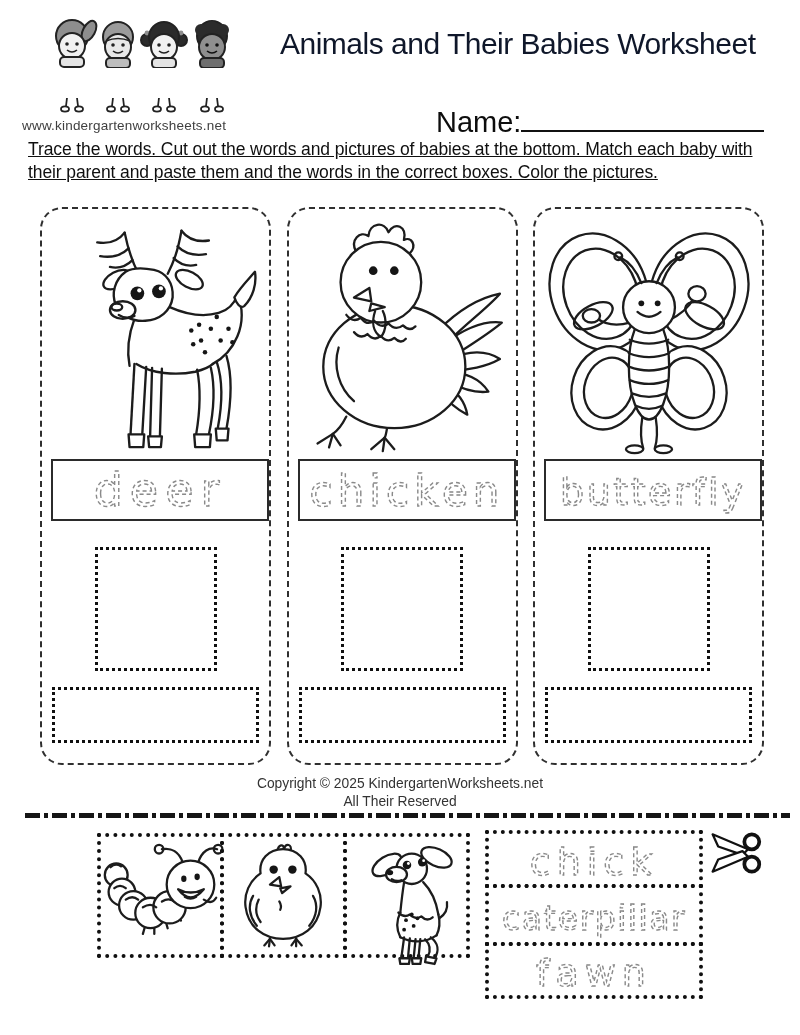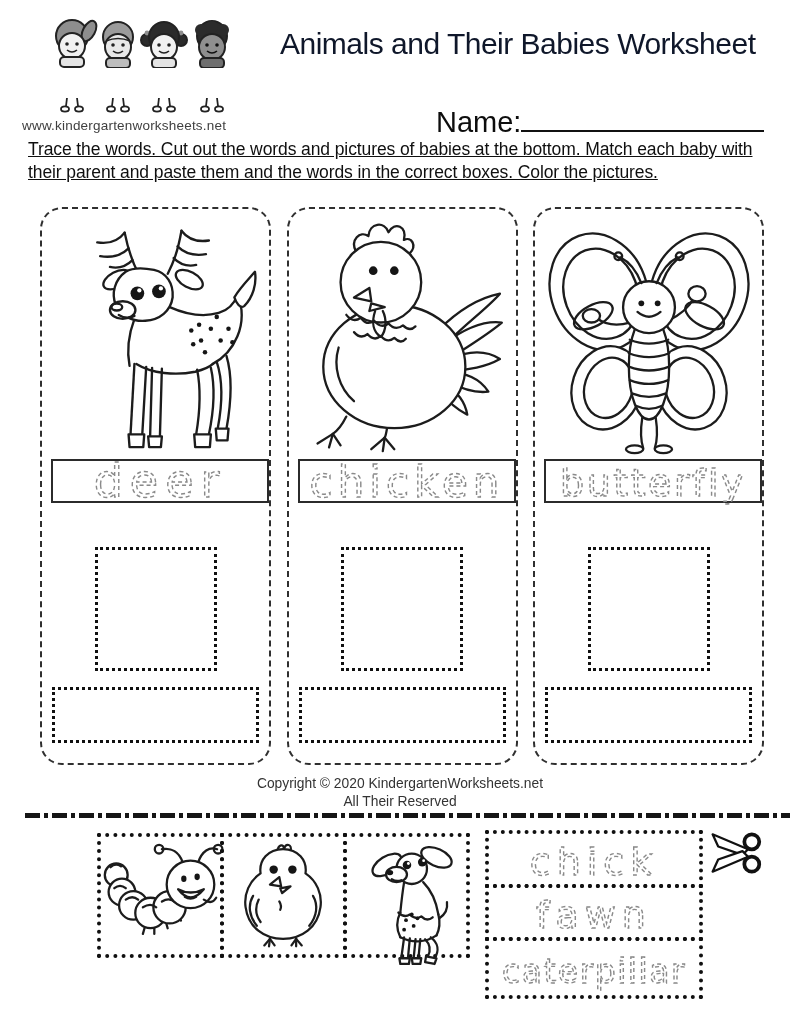--- a/index.html
+++ b/index.html
@@ -27,21 +27,21 @@
   .instructions{position:absolute;top:138px;left:28px;width:752px;font-size:17.5px;
                 line-height:1.32;letter-spacing:-0.1px;color:#0f0f0f;text-decoration:underline;}
 
   
   .cols{position:absolute;top:207px;left:40px;width:724px;height:558px;
         display:flex;justify-content:space-between;}
   .col{position:relative;width:231px;box-sizing:border-box;
        border:2.5px dashed #2f2f2f;border-radius:22px;}
   .animal{position:absolute;top:4px;left:0;width:100%;height:244px;
           display:flex;align-items:center;justify-content:center;}
-  .word-box{position:absolute;top:250px;left:9px;right:0;height:44px;box-sizing:border-box;
+  .word-box{position:absolute;top:250px;left:9px;right:0;height:62px;box-sizing:border-box;
             border:2.5px solid #2b2b2b;display:flex;align-items:center;justify-content:center;}
   .paste-square{position:absolute;top:338px;left:50%;transform:translateX(-50%);
                 width:122px;height:124px;box-sizing:border-box;border:3px dotted #101010;}
   .paste-rect{position:absolute;top:478px;left:10px;right:10px;height:56px;box-sizing:border-box;
               border:3px dotted #101010;}
 
   .trace-svg{display:block;}
   .trace-text{font-family:"DejaVu Sans",sans-serif;fill:none;stroke:#8a8a8a;
               stroke-width:1.4;stroke-dasharray:4 3;}
   .tw-deer{font-size:46px;letter-spacing:7px;}
@@ -313,21 +313,21 @@
         <svg class="trace-svg" width="206" height="54" viewBox="0 0 206 54">
           <text class="trace-text tw-butterfly" x="103" y="42" text-anchor="middle">butterfly</text>
         </svg>
       </div>
       <div class="paste-square"></div>
       <div class="paste-rect"></div>
     </div>
   </div>
 
   <div class="copyright">
-    <div>Copyright © 2020 KindergartenWorksheets.net</div>
+    <div>Copyright © 2025 KindergartenWorksheets.net</div>
     <div>All Their Reserved</div>
   </div>
   <div class="cut-line"></div>
 
   <div class="baby-pics">
 
     <div class="pic-box">
       <svg width="119" height="112" viewBox="0 0 125 110">
         <g class="ill">
           <path d="M46,91 l-2,7"></path>
@@ -426,28 +426,28 @@
       </svg>
     </div>
   </div>
 
   <div class="word-stack">
     <div class="cut-word cw-chick">
       <svg class="trace-svg" width="210" height="50" viewBox="0 0 210 50">
         <text class="trace-text tw-chick" x="105" y="41" text-anchor="middle">chick</text>
       </svg>
     </div>
+    <div class="cut-word cw-caterpillar">
+      <svg class="trace-svg" width="210" height="54" viewBox="0 0 210 54">
+        <text class="trace-text tw-caterpillar" x="105" y="42" text-anchor="middle">caterpillar</text>
+      </svg>
+    </div>
     <div class="cut-word cw-fawn">
       <svg class="trace-svg" width="210" height="49" viewBox="0 0 210 49">
         <text class="trace-text tw-fawn" x="105" y="40" text-anchor="middle">fawn</text>
-      </svg>
-    </div>
-    <div class="cut-word cw-caterpillar">
-      <svg class="trace-svg" width="210" height="54" viewBox="0 0 210 54">
-        <text class="trace-text tw-caterpillar" x="105" y="42" text-anchor="middle">caterpillar</text>
       </svg>
     </div>
   </div>
 
   <svg class="scissors" width="56" height="44" viewBox="0 0 60 46">
     <path d="M44,19 L6,3 L12,16 L38,25 Z" fill="#fff" stroke="#111" stroke-width="2.4" stroke-linejoin="round"></path>
     <path d="M44,27 L6,43 L12,30 L38,21 Z" fill="#fff" stroke="#111" stroke-width="2.4" stroke-linejoin="round"></path>
     <circle cx="48" cy="11" r="8" fill="none" stroke="#111" stroke-width="4"></circle>
     <circle cx="48" cy="35" r="8" fill="none" stroke="#111" stroke-width="4"></circle>
   </svg>

